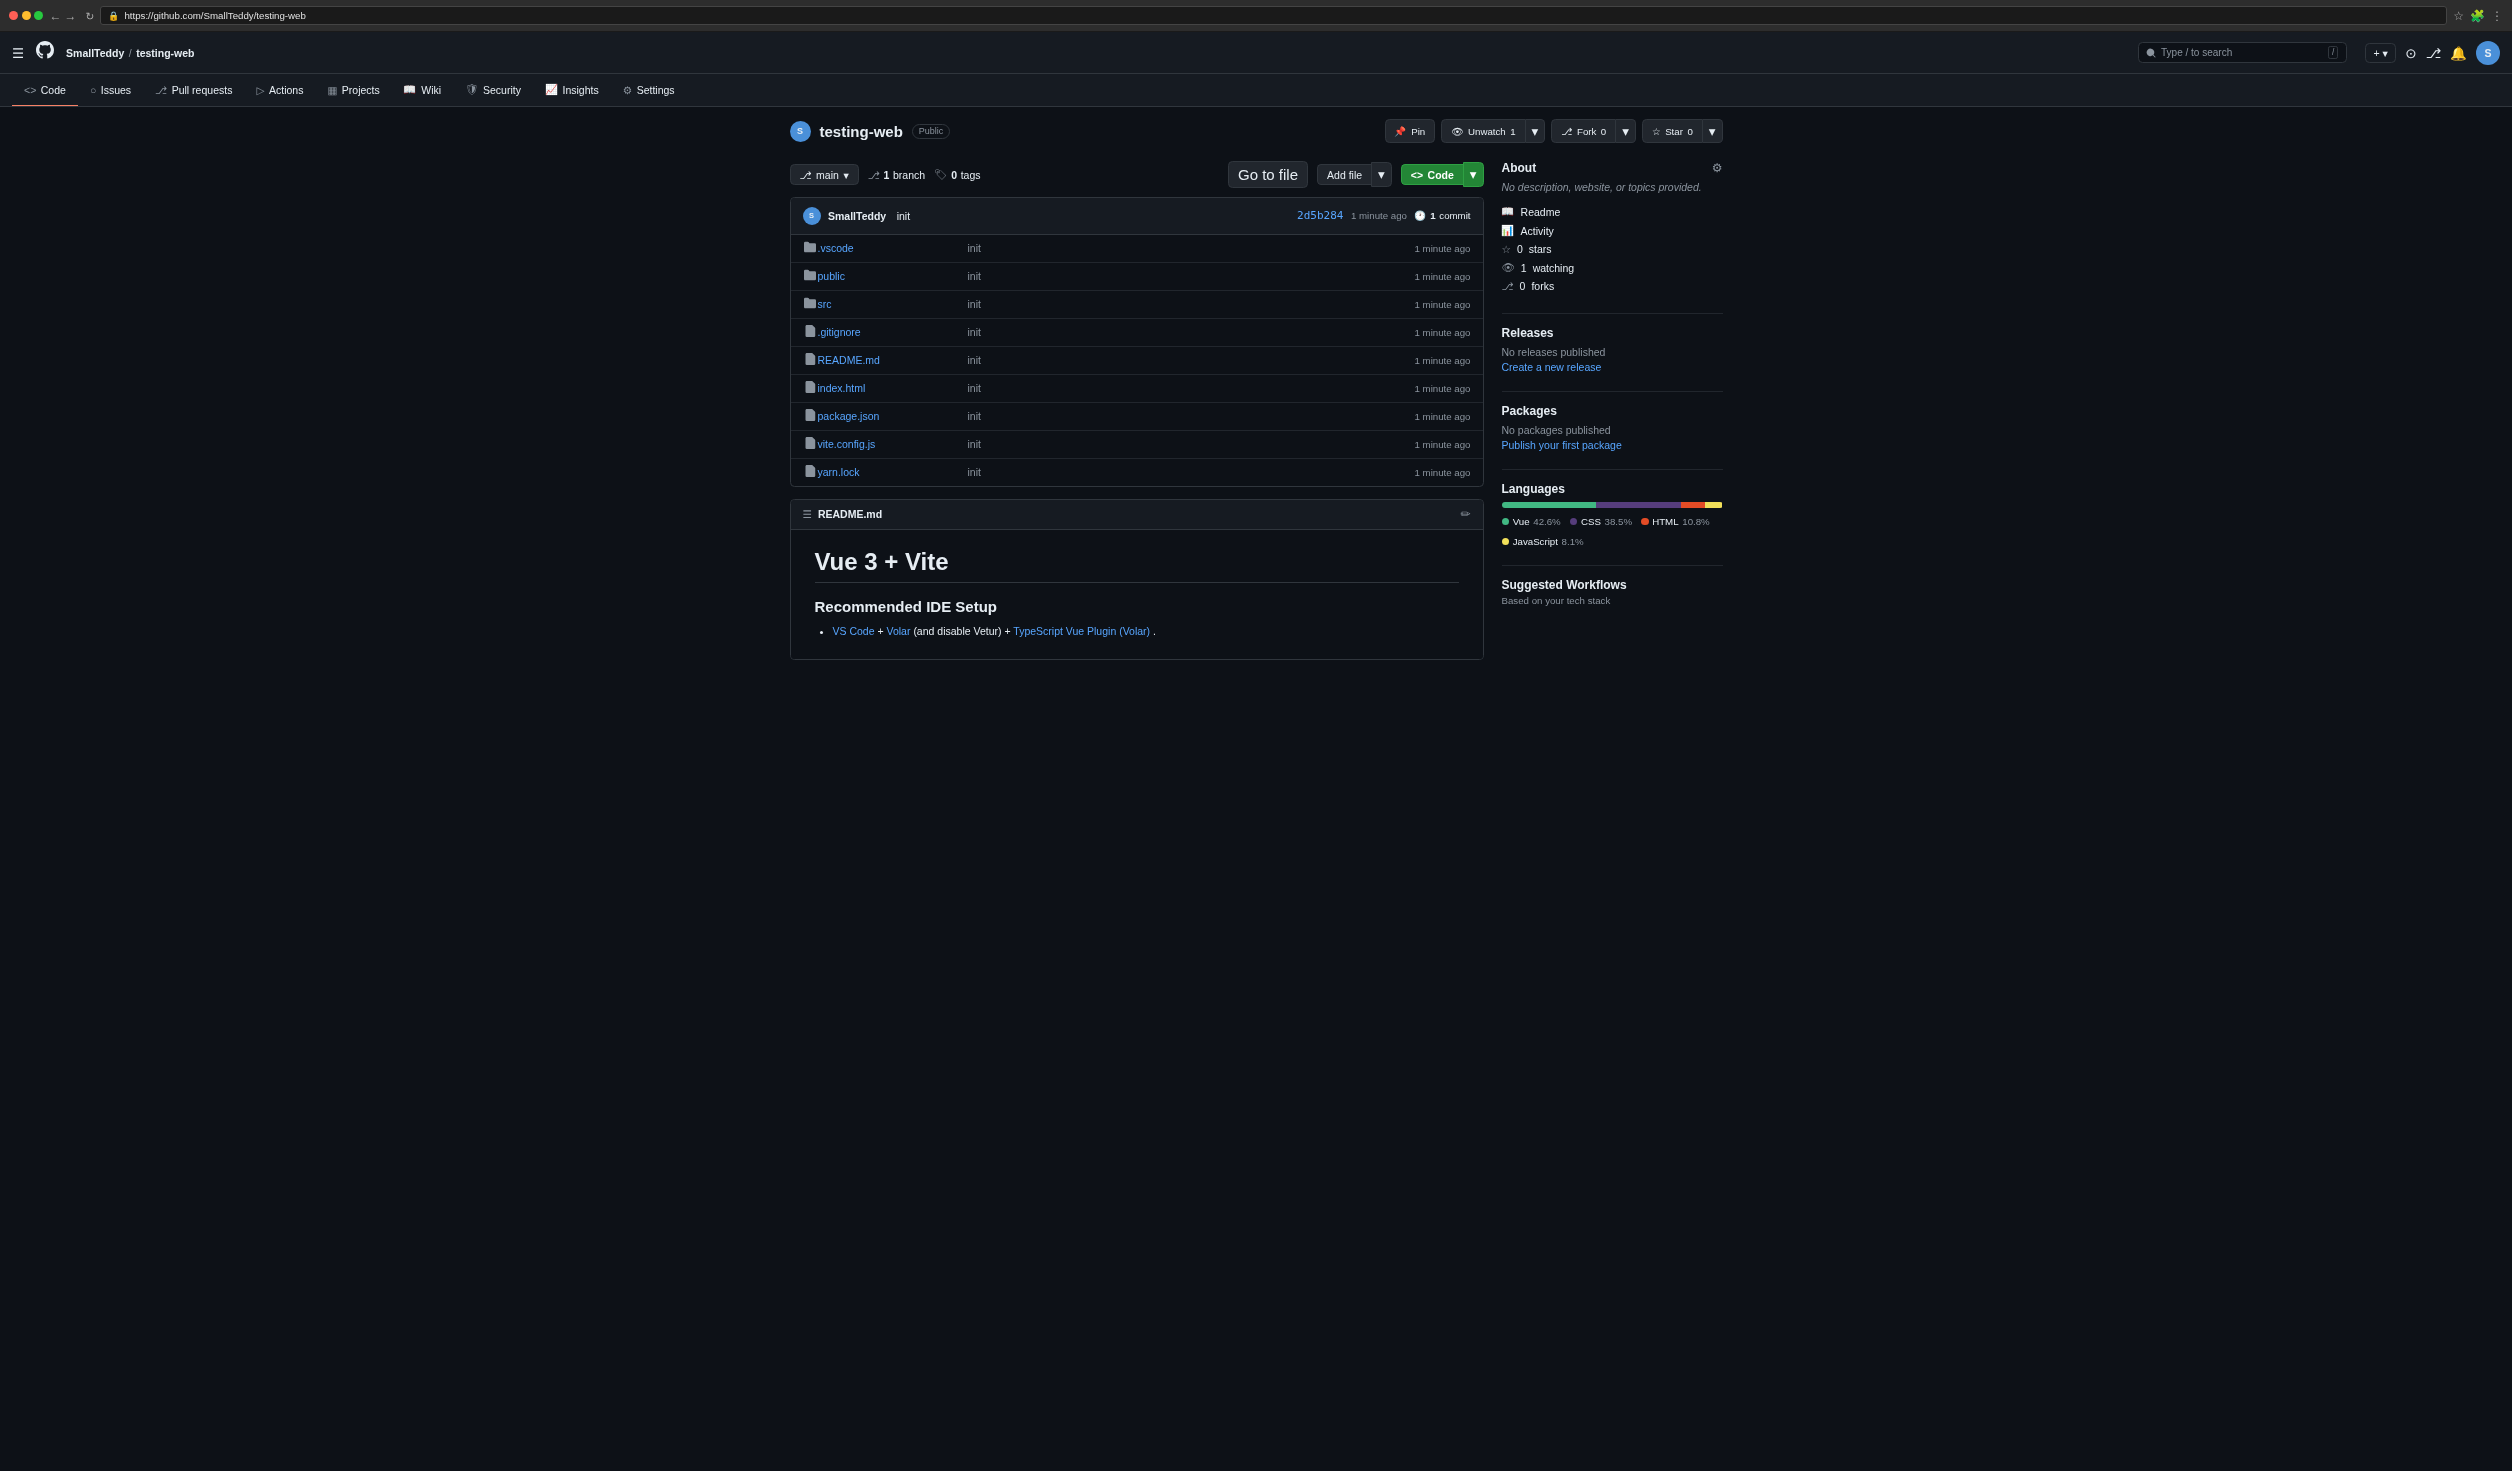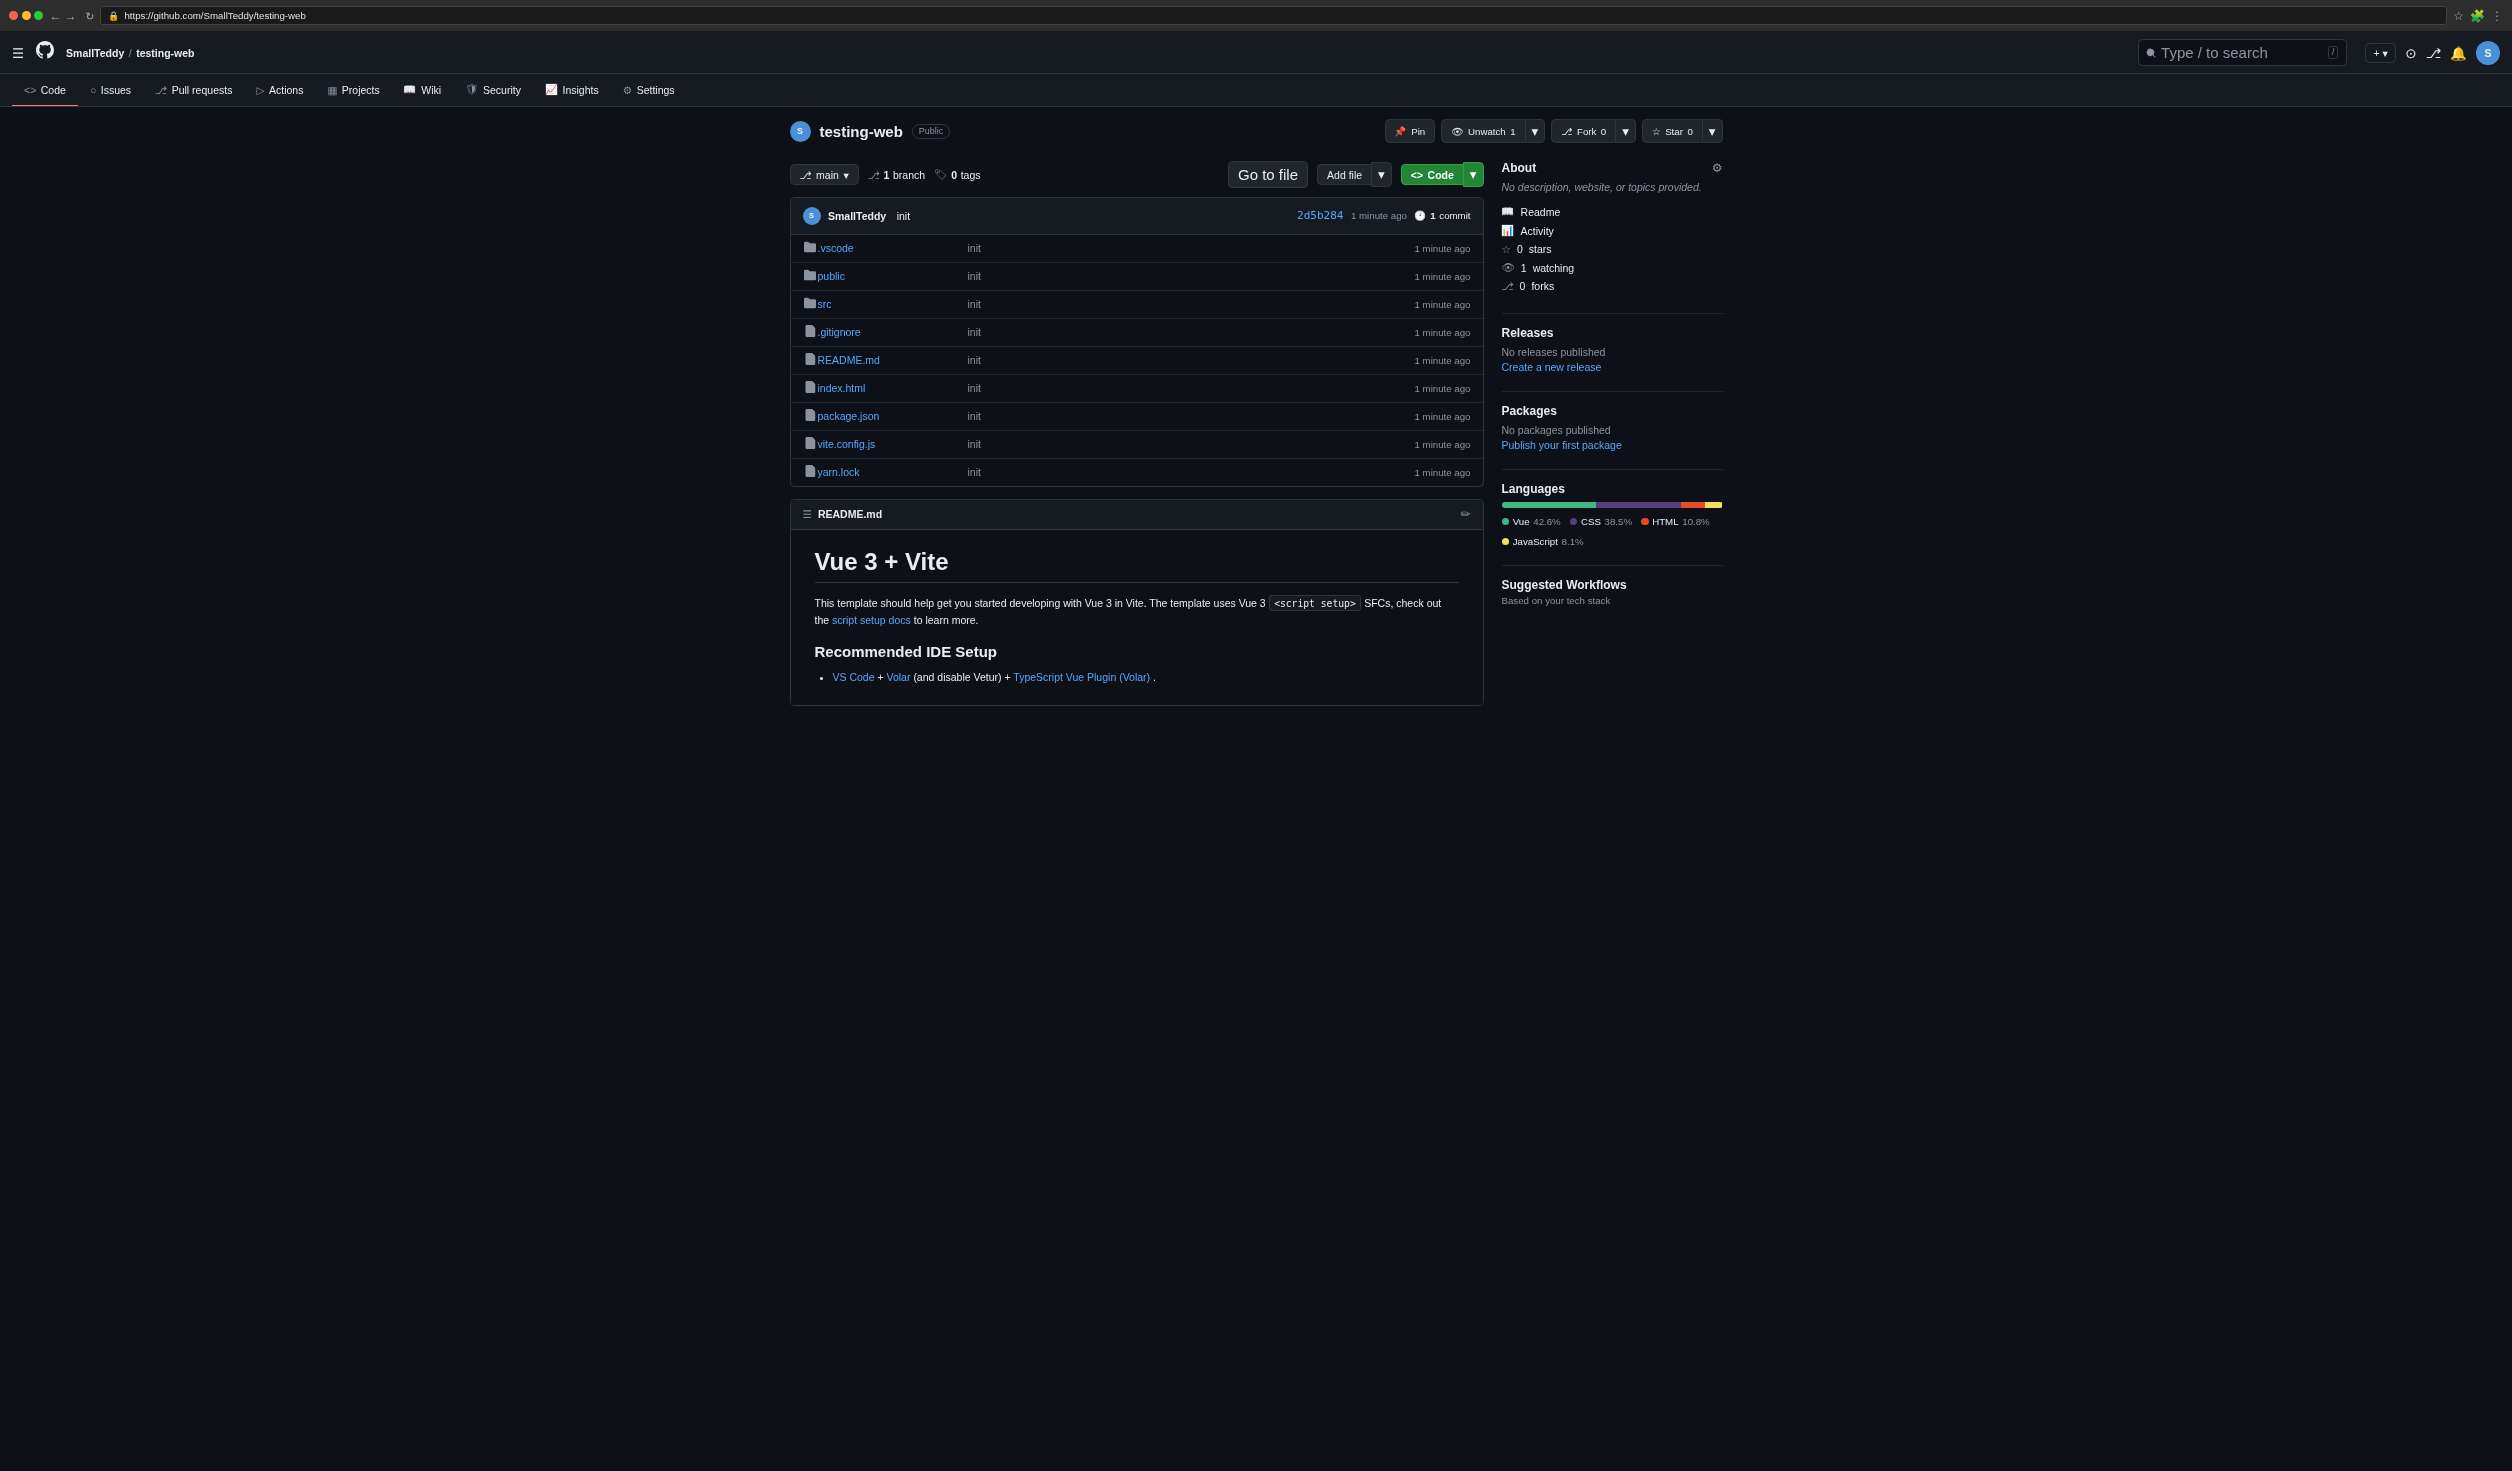--- a/index.html
+++ b/index.html
@@ -73,21 +73,21 @@
       display: flex;
       align-items: center;
       gap: 4.5px;
     }
     .gh-search input {
       background: none;
       border: none;
       color: #e6edf3;
       outline: none;
       width: 100%;
-      font-size: 15px;
+      font-size: 10px;
     }
     .gh-search input::placeholder { color: #8b949e; }
     .search-slash {
       border: 0.7px solid #30363d;
       border-radius: 2.2px;
       padding: 0.7px 3px;
       font-size: 8.2px;
       color: #8b949e;
     }
     .gh-header-actions { display: flex; align-items: center; gap: 9px; margin-left: 6px; }
@@ -677,23 +677,20 @@
     </div>
 
     <div class="readme-box">
       <div class="readme-header">
         <span class="readme-icon">☰</span>
         <span class="readme-title">README.md</span>
         <button class="readme-edit">✏</button>
       </div>
       <div class="readme-content">
         <h1 class="readme-h1">Vue 3 + Vite</h1>
-        <p class="readme-p">
-          <span>This template should help get you started developing with Vue 3 in Vite. The template uses Vue 3 </span><code class="readme-code">&lt;script setup&gt;</code><span> SFCs, check out the </span><a href="#" class="readme-link">script setup docs</a><span> to learn more.</span>
-        </p>
         <h2 class="readme-h2">Recommended IDE Setup</h2>
         <ul class="readme-ul">
           <li>
             <a href="#" class="readme-link">VS Code</a>
             <span> + </span>
             <a href="#" class="readme-link">Volar</a>
             <span> (and disable Vetur) + </span>
             <a href="#" class="readme-link">TypeScript Vue Plugin (Volar)</a>
             <span>.</span>
           </li>

